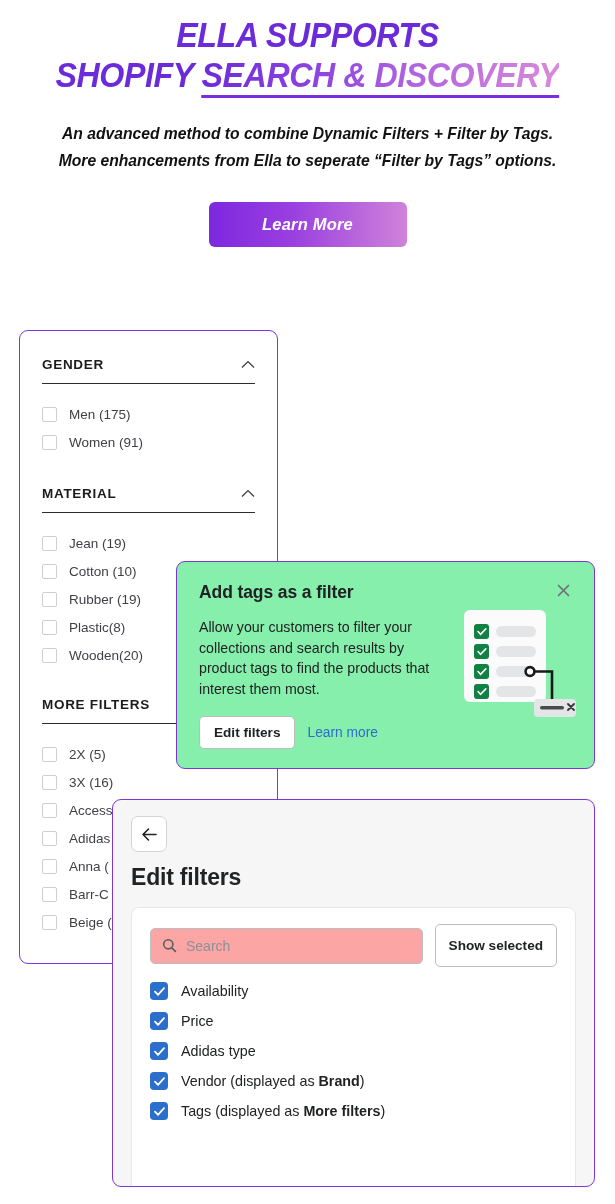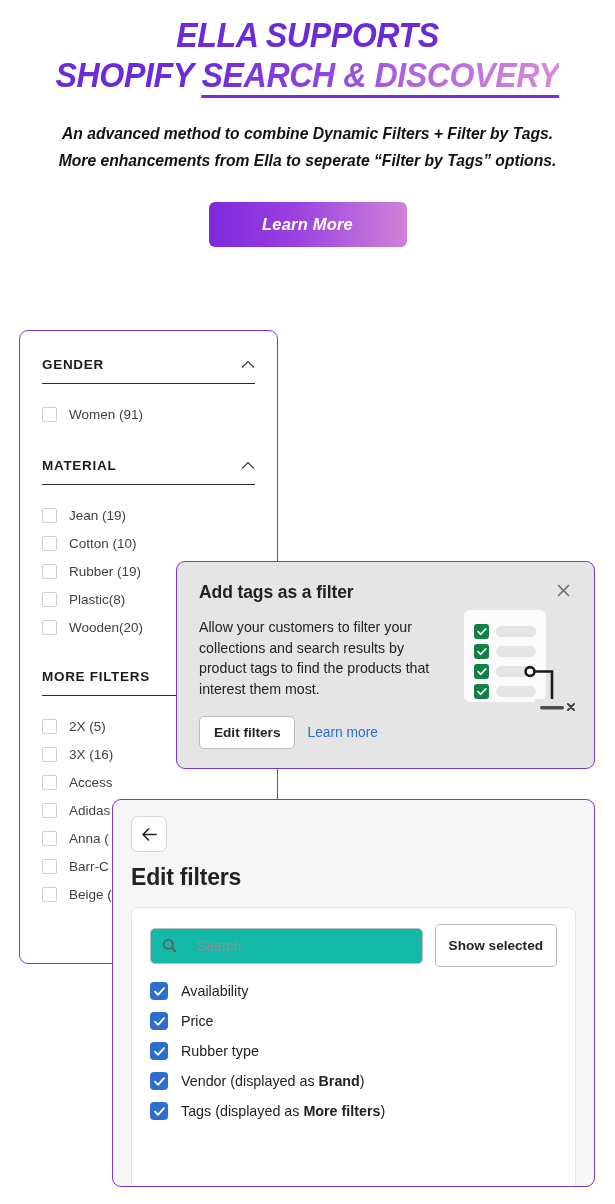--- a/index.html
+++ b/index.html
@@ -71,21 +71,21 @@
     margin-left: 12px; font-size: 13.5px; color: #3f3f46;
     white-space: nowrap;
   }
   .gap-mat { height: 30px; }
   .gap-more { height: 28px; }
 
   
   .tags-card {
     position: absolute; left: 176px; top: 546px;
     width: 419px; height: 208px;
-    background: #e5e5e5; border: 1.4px solid #7a37d6; border-radius: 9px;
+    background: #86efac; border: 1.4px solid #7a37d6; border-radius: 9px;
     padding: 20px 22px;
   }
   .tags-head { display: flex; align-items: flex-start; justify-content: space-between; }
   .tags-title { font-size: 17.5px; font-weight: 600; color: #202223; letter-spacing: -0.1px; }
   .close-x { width: 17px; height: 17px; color: #6d7175; cursor: pointer; }
   .tags-body { display: flex; gap: 10px; margin-top: 14px; }
   .tags-text {
     font-size: 14.2px; line-height: 1.45; color: #202223;
     width: 248px;
   }
@@ -117,23 +117,23 @@
     margin-top: 12px; font-size: 23px; font-weight: 600;
     color: #202223; letter-spacing: -0.2px;
   }
   .edit-card {
     margin-top: 16px; background: #fff; border-radius: 8px;
     border: 1px solid #e6e6e7;
     padding: 16px 18px 22px 18px; height: 300px;
   }
   .search-row { display: flex; gap: 12px; align-items: center; }
   .search-box {
-    flex: 1; height: 36px; background: #14b8a6;
+    flex: 1; height: 36px; background: #fca5a5;
     border: 1px solid #babec3; border-radius: 5px;
-    display: flex; align-items: center; padding: 0 11px; gap: 20px;
+    display: flex; align-items: center; padding: 0 11px; gap: 9px;
   }
   .search-icon { width: 15px; height: 15px; color: #5c5f62; flex: 0 0 auto; }
   .search-inp {
     border: none; outline: none; background: transparent;
     font-size: 14px; color: #202223; width: 100%;
     font-family: inherit;
   }
   .search-inp::placeholder { color: #8c9196; }
   .btn-show {
     height: 43px; background: #fff; border: 1px solid #babec3; border-radius: 5px;
@@ -183,20 +183,24 @@
 
   <div class="filter-panel">
 
     <div class="fgroup-head">
       <span class="fgroup-title">GENDER</span>
       <svg class="chev-up" viewBox="0 0 14 9">
           <path d="M1 7.5L7 1.5l6 6" fill="none" stroke="currentColor" stroke-width="1.2"></path>
         </svg>
     </div>
     <div class="fopts">
+      <div class="fopt">
+        <span class="fbox"></span>
+        <span class="fopt-label">Men (175)</span>
+      </div>
       <div class="fopt">
         <span class="fbox"></span>
         <span class="fopt-label">Women (91)</span>
       </div>
     </div>
 
     <div class="gap-mat"></div>
 
     <div class="fgroup-head">
       <span class="fgroup-title">MATERIAL</span>
@@ -344,21 +348,21 @@
               </svg>
           </span>
           <span class="prod-text"><span>Price</span><b></b><span></span></span>
         </div>
         <div class="prod-item">
           <span class="cbox">
             <svg class="cmark" viewBox="0 0 11 9">
                 <path d="M1 4.6l3 3.2L10 1.2" fill="none" stroke="currentColor" stroke-width="1.8" stroke-linecap="round" stroke-linejoin="round"></path>
               </svg>
           </span>
-          <span class="prod-text"><span>Rubber type</span><b></b><span></span></span>
+          <span class="prod-text"><span>Adidas type</span><b></b><span></span></span>
         </div>
         <div class="prod-item">
           <span class="cbox">
             <svg class="cmark" viewBox="0 0 11 9">
                 <path d="M1 4.6l3 3.2L10 1.2" fill="none" stroke="currentColor" stroke-width="1.8" stroke-linecap="round" stroke-linejoin="round"></path>
               </svg>
           </span>
           <span class="prod-text"><span>Vendor (displayed as </span><b>Brand</b><span>)</span></span>
         </div>
         <div class="prod-item">

